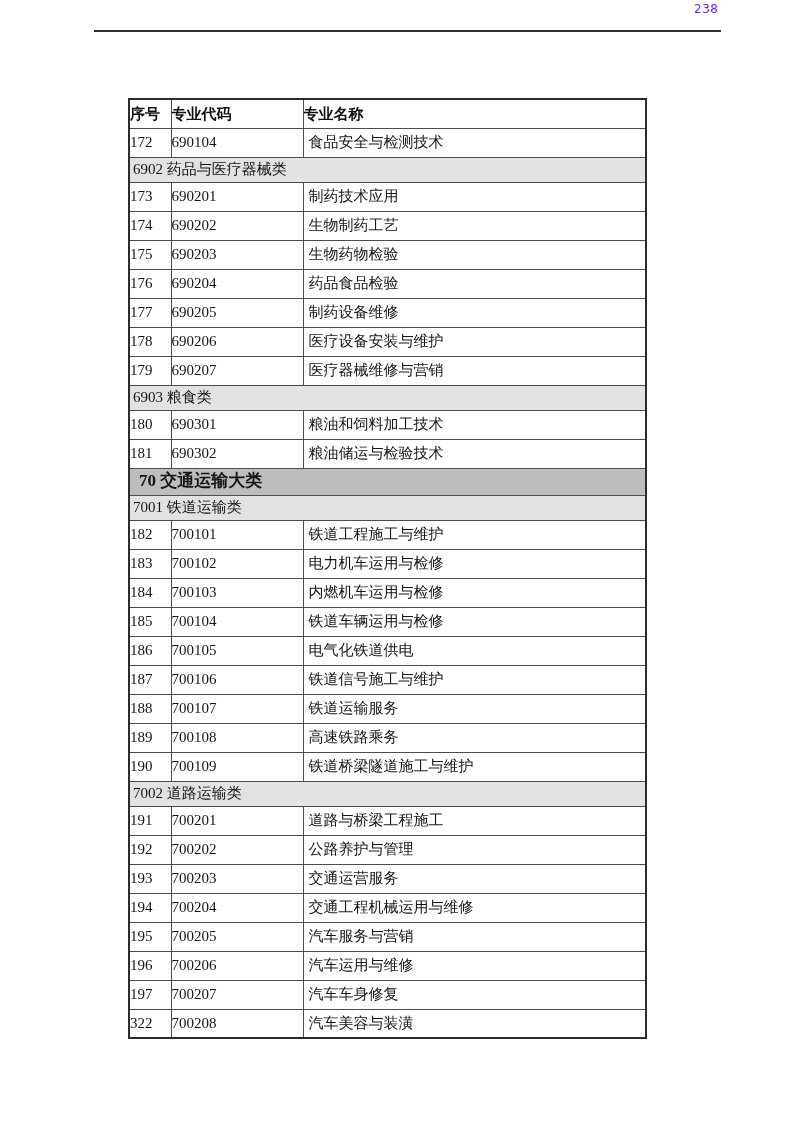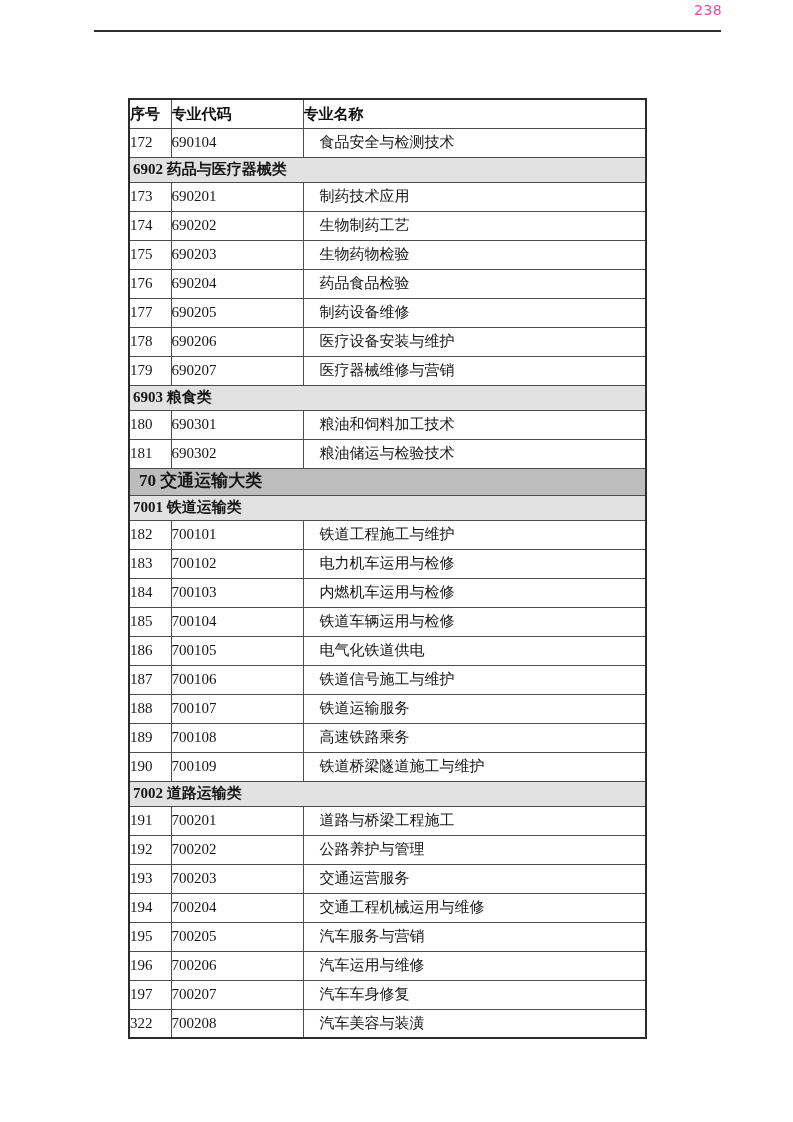--- a/index.html
+++ b/index.html
@@ -3,21 +3,21 @@
 <meta charset="utf-8">
 <style>
   * { margin:0; padding:0; box-sizing:border-box; }
   html,body { background:#ffffff; }
   body {
     width:793px; height:1122px; position:relative; overflow:hidden;
     font-family:"Liberation Serif", serif; color:#161616;
   }
   .page-number {
     position:absolute; top:2px; left:694px; width:30px;
-    font-family:"DejaVu Sans", sans-serif; font-size:14px; color:#ec4899;
+    font-family:"DejaVu Sans", sans-serif; font-size:12px; color:#6d28d9;
     letter-spacing:0.5px;
   }
   .header-rule {
     position:absolute; left:94px; top:30px; width:627px; height:2px;
     background:#2e2e2e;
   }
   table.doc-table {
     position:absolute; left:128px; top:98px; width:519px;
     border-collapse:collapse; table-layout:fixed;
     border:2px solid #2c2c2c;
@@ -29,24 +29,24 @@
   }
   .doc-table th {
     height:29px; font-weight:bold; text-align:left;
     background:#ffffff; color:#111;
   }
   .doc-table td.c-no, .doc-table td.c-code {
     height:29px; 
     font-family:"Liberation Serif", serif;
   }
   .doc-table td.c-name {
-    height:29px; text-align:left; padding-left:16px;
+    height:29px; text-align:left; padding-left:5px;
   }
   .doc-table td.section-cell {
-    height:25px; font-weight:bold; padding-left:3px;
+    height:25px; font-weight:normal; padding-left:3px;
     text-align:left; font-size:15px;
   }
   .doc-table td.major-cell {
     height:27px; font-weight:bold; padding-left:9px;
     text-align:left; font-size:17px;
   }
 </style>
 </head>
 <body>
 

